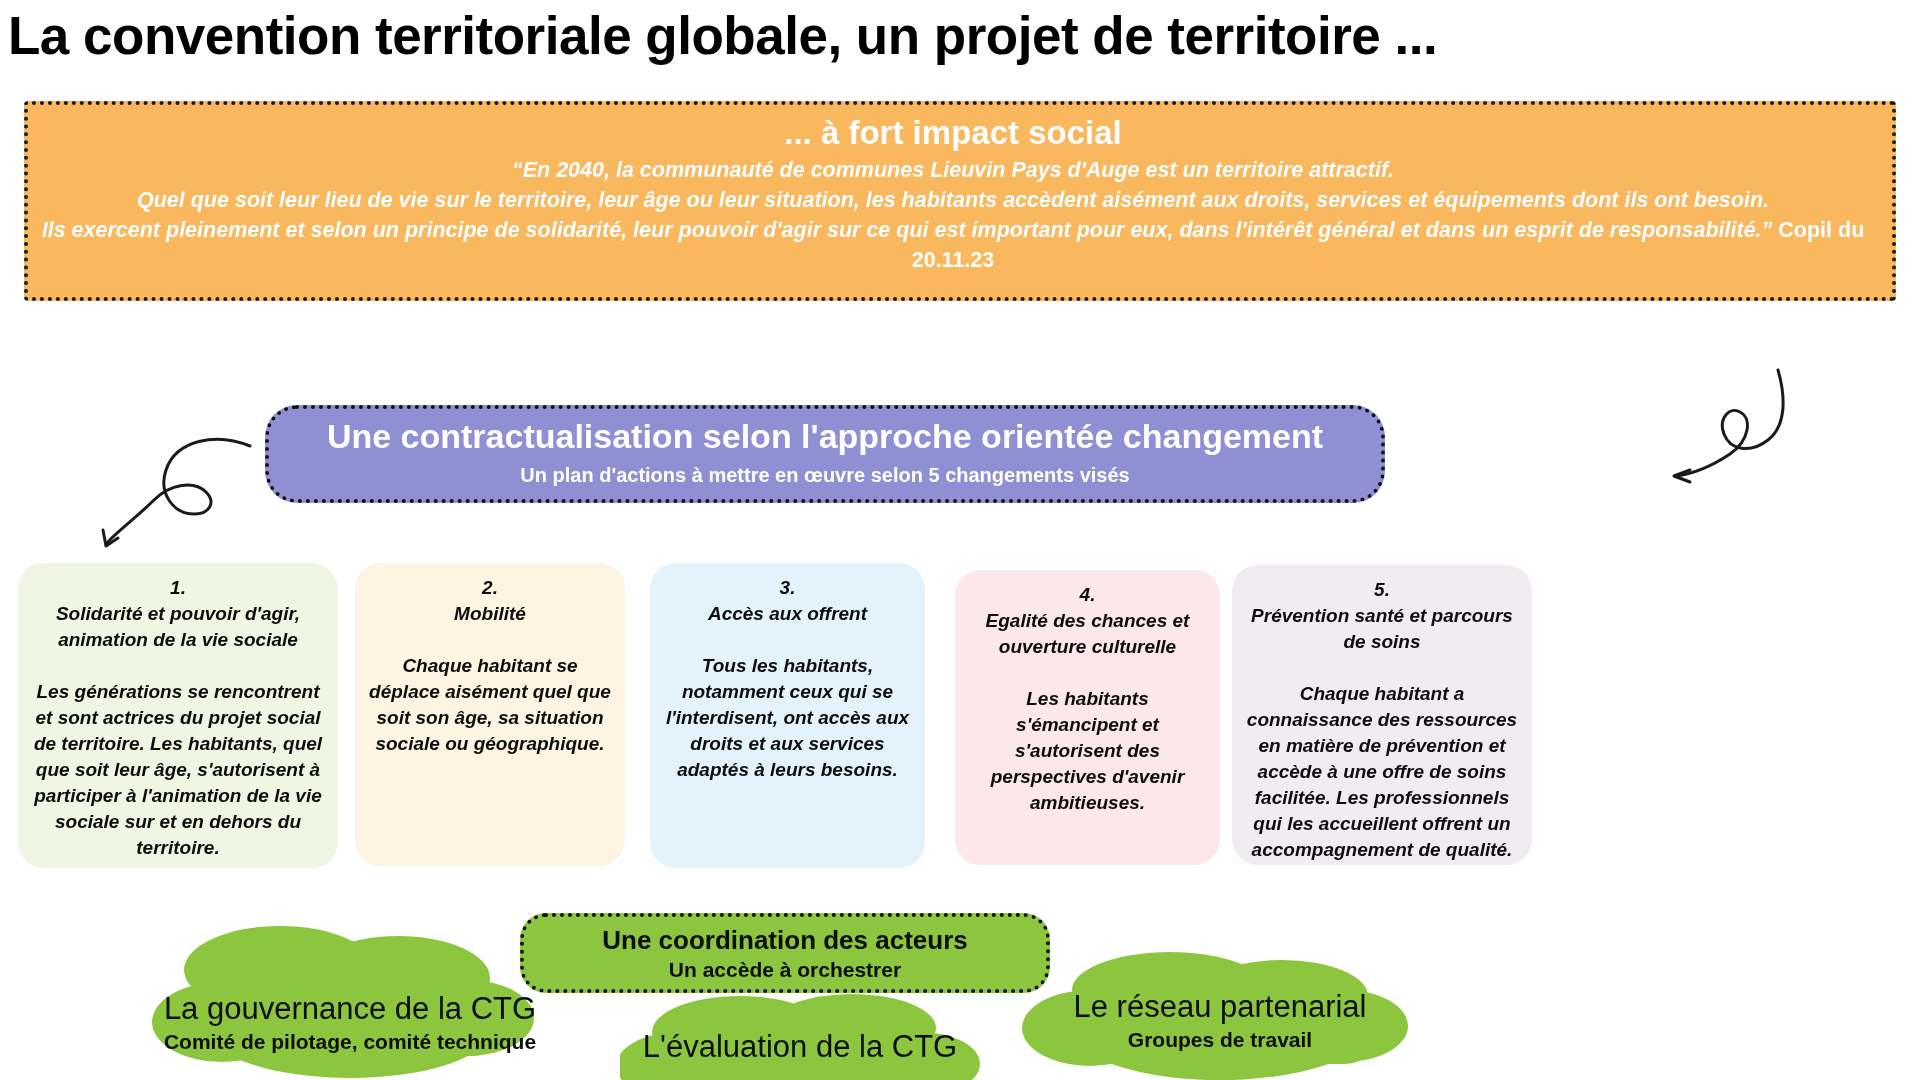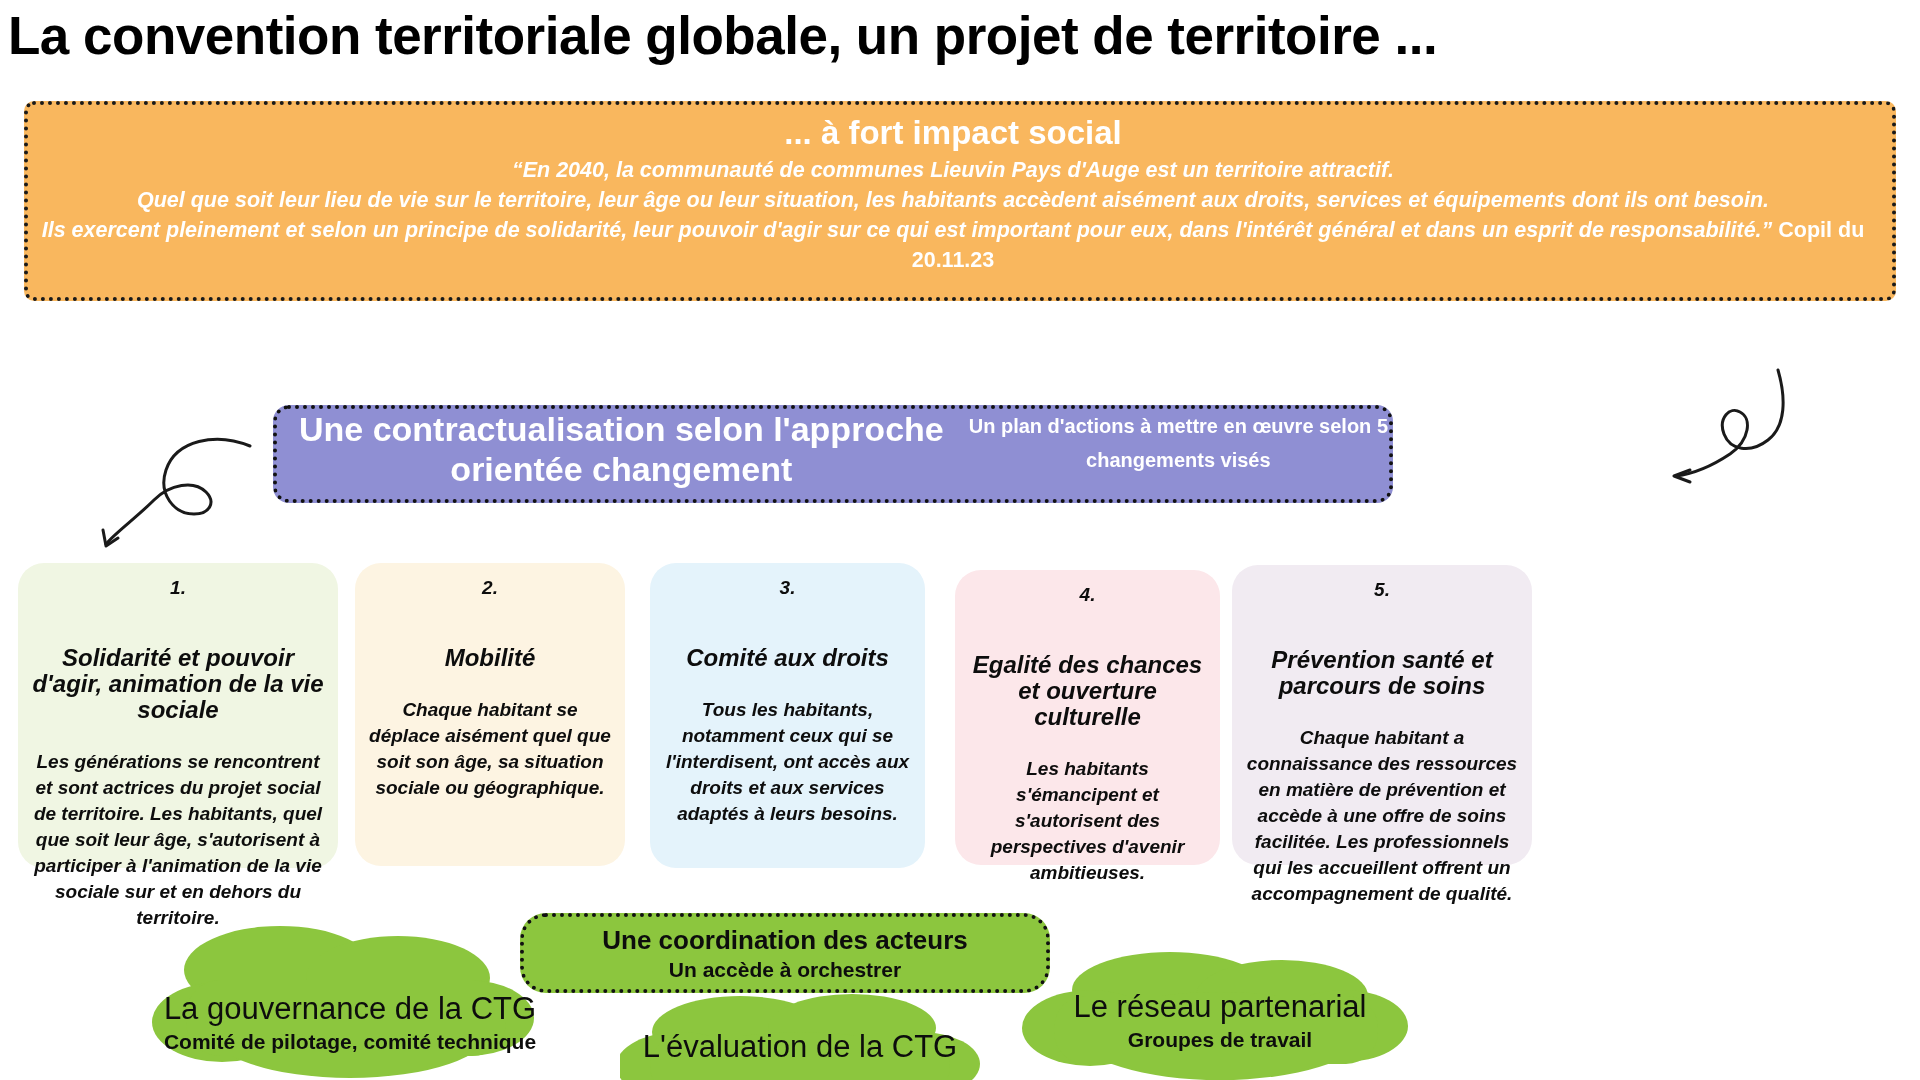--- a/index.html
+++ b/index.html
@@ -39,21 +39,21 @@
   
   .vision-box {
     position: absolute;
     left: 24px;
     top: 101px;
     width: 1872px;
     height: 200px;
     box-sizing: border-box;
     background: #F9B75E;
     border: 4px dotted #1a1a1a;
-    border-radius: 10px;
+    border-radius: 4px;
     padding: 8px 20px 4px 6px;
     text-align: center;
     color: #ffffff;
   }
   .vision-title {
     font-size: 33px;
     line-height: 40px;
     font-weight: bold;
     color: #ffffff;
     margin-bottom: 2px;
@@ -73,28 +73,27 @@
   
   .contract-box {
     position: absolute;
     left: 265px;
     top: 405px;
     width: 1120px;
     height: 98px;
     box-sizing: border-box;
     background: #8F8FD3;
     border: 4px dotted #111111;
-    border-radius: 16px;
+    border-radius: 32px;
     text-align: center;
     color: #ffffff;
     display: flex;
-    flex-direction: row;
+    flex-direction: column;
     justify-content: center;
     gap: 2px;
-    margin-left: 8px;
   }
   .contract-title {
     font-size: 34px;
     line-height: 40px;
     font-weight: bold;
     color: #ffffff;
   }
   .contract-sub {
     font-size: 20px;
     line-height: 34px;
@@ -128,23 +127,22 @@
     text-align: center;
     color: #0d0d0d;
     font-style: italic;
     font-weight: bold;
   }
   .card .num {
     font-size: 19px;
     line-height: 26px;
   }
   .card .head {
-    font-size: 24px;
+    font-size: 19px;
     line-height: 26px;
-    margin-top: 44px;
   }
   .card .body {
     font-size: 19px;
     line-height: 26px;
     margin-top: 26px;
   }
 
   #card-1 { left: 18px;   top: 563px; width: 320px; height: 305px; background: #F0F6E3; }
   #card-2 { left: 355px;  top: 563px; width: 270px; height: 303px; background: #FDF4E2; }
   #card-3 { left: 650px;  top: 563px; width: 275px; height: 305px; background: #E4F3FB; }
@@ -256,21 +254,21 @@
   </div>
 
   <div class="card" id="card-2">
     <div class="num">2.</div>
     <div class="head">Mobilité</div>
     <div class="body">Chaque habitant se déplace aisément quel que soit son âge, sa situation sociale ou géographique.</div>
   </div>
 
   <div class="card" id="card-3">
     <div class="num">3.</div>
-    <div class="head">Comité aux droits</div>
+    <div class="head">Accès aux offrent</div>
     <div class="body">Tous les habitants, notamment ceux qui se l'interdisent, ont accès aux droits et aux services adaptés à leurs besoins.</div>
   </div>
 
   <div class="card" id="card-4">
     <div class="num">4.</div>
     <div class="head">Egalité des chances et ouverture culturelle</div>
     <div class="body">Les habitants s'émancipent et s'autorisent des perspectives d'avenir ambitieuses.</div>
   </div>
 
   <div class="card" id="card-5">

